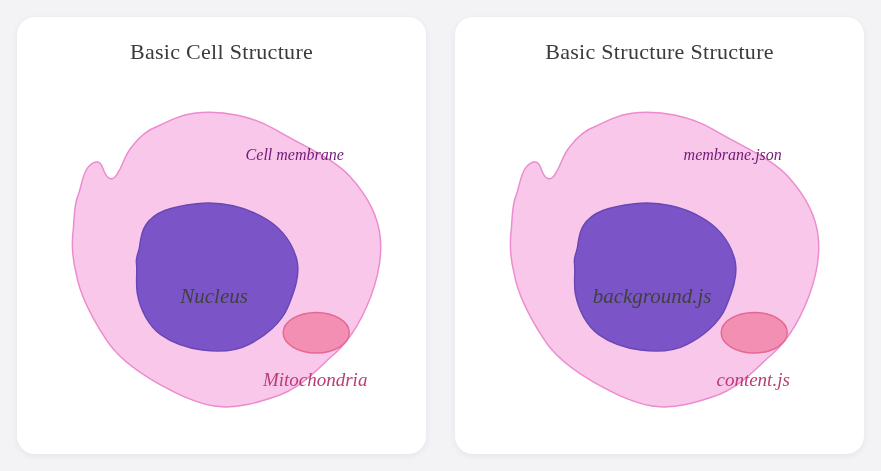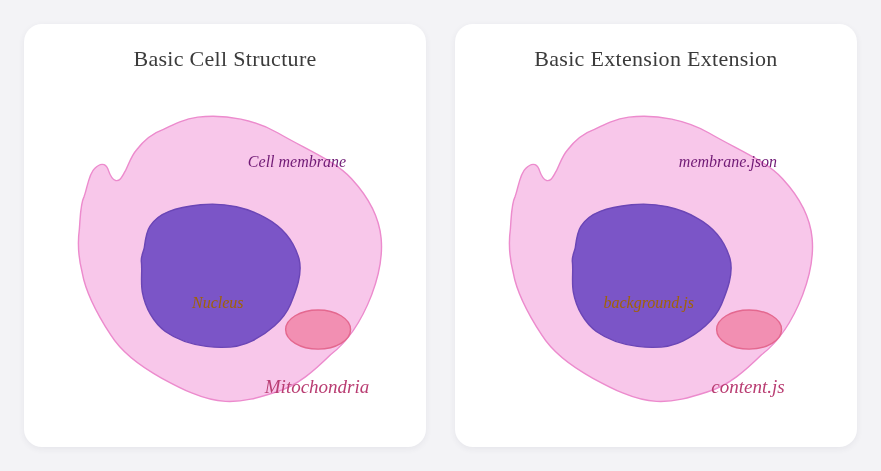--- a/index.html
+++ b/index.html
@@ -5,21 +5,21 @@
   html, body {
     margin: 0;
     padding: 0;
     background: #f3f3f6;
     font-family: "Liberation Serif", "DejaVu Serif", serif;
   }
   .page {
     width: 881px;
     height: 471px;
     box-sizing: border-box;
-    padding: 24px;
+    padding: 17px;
     display: flex;
     gap: 29px;
     background: #f3f3f6;
     text-decoration: underline;
   }
   .card {
     position: relative;
     flex: 1;
     background: #ffffff;
     border-radius: 18px;
@@ -53,22 +53,22 @@
   }
   .outer-label {
     left: 67.9%;
     top: 138px;
     font-size: 16px;
     color: #701a75;
   }
   .core-label {
     left: 48.2%;
     top: 279px;
-    font-size: 16px;
-    color: #a16207;
+    font-size: 21px;
+    color: #404040;
   }
   .organelle-label {
     left: 72.9%;
     top: 363px;
     font-size: 19px;
     color: #b93d72;
   }
 </style>
 </head>
 <body>
@@ -113,21 +113,21 @@
                C 141,202 159,197 185,194 Z" fill="#7b55c7" stroke="#6b46b6"></path>
       <ellipse stroke-width="1.5" cx="308" cy="328" rx="34" ry="21" fill="#f28fb2" stroke="#e4688f"></ellipse>
     </svg>
 
     <span class="label outer-label">Cell membrane</span>
     <span class="label core-label">Nucleus</span>
     <span class="label organelle-label">Mitochondria</span>
   </section>
 
   <section class="card">
-    <h2 class="card-title">Basic Extension Extension</h2>
+    <h2 class="card-title">Basic Structure Structure</h2>
 
     <svg class="diagram-svg" viewBox="0 0 421 454" preserveAspectRatio="none" aria-hidden="true">
       <path stroke-width="1.5" d="M 182,100
                C 212,96 244,104 266,117
                C 298,136 326,147 343,166
                C 361,186 372,207 374,230
                C 376,252 371,272 364,291
                C 353,320 339,341 321,355
                C 304,372 287,388 264,395
                C 246,401 229,406 211,405

